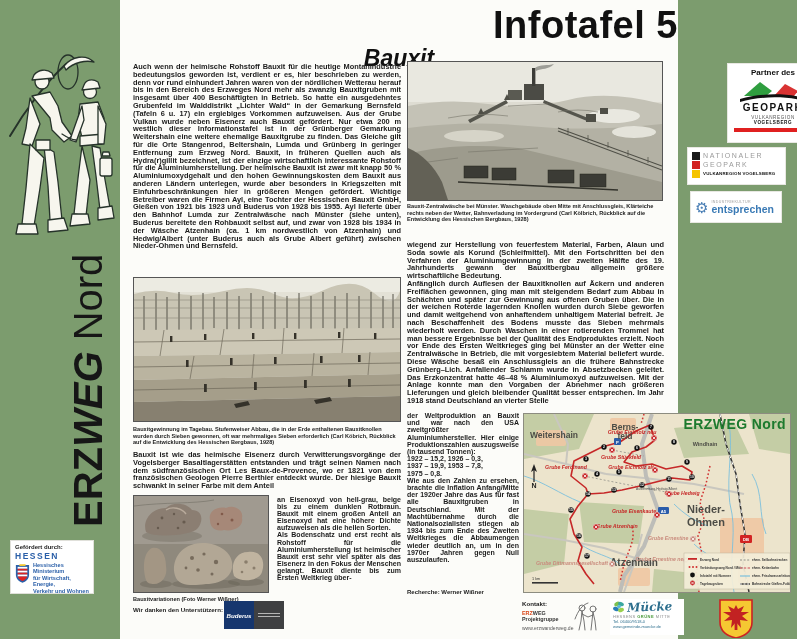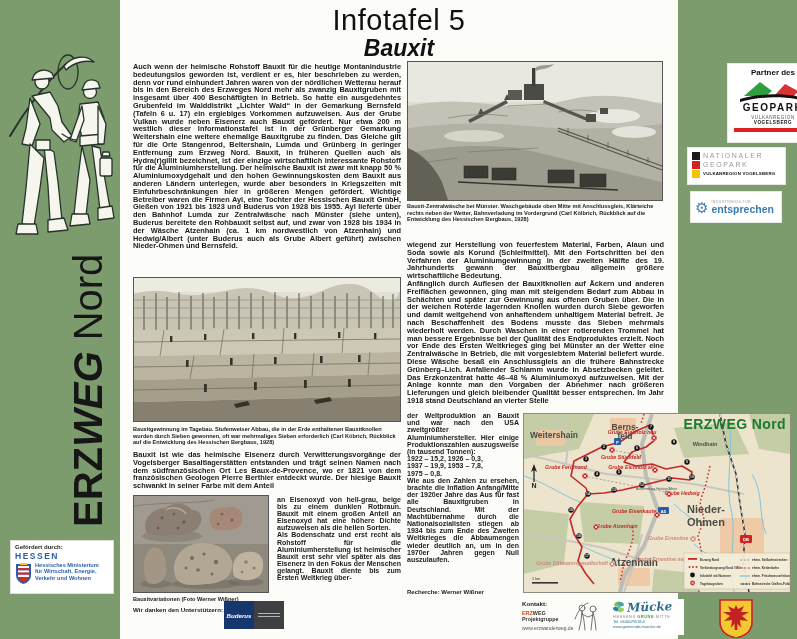--- a/index.html
+++ b/index.html
@@ -3,36 +3,36 @@
 <meta charset="utf-8">
 <style>
   *{margin:0;padding:0;box-sizing:border-box}
   html,body{width:797px;height:639px;overflow:hidden;background:#7c9c6e;
     font-family:"Liberation Sans",sans-serif;}
   .poster{position:relative;width:797px;height:639px;background:#7c9c6e;}
   .abs{position:absolute;}
   .panel{left:120px;top:0;width:558px;height:639px;background:#fcfcf9;}
   
   .title{left:120px;top:4px;width:558px;text-align:center;color:#111;}
-  .title .t1{font-size:29px;font-weight:normal;letter-spacing:.5px;}
+  .title .t1{font-size:38px;font-weight:bold;letter-spacing:.5px;text-align:right;}
   .title .t2{font-size:23px;font-weight:bold;margin-top:-2px;font-style:italic;}
   
   .para{font-size:7.4px;line-height:7.8px;font-weight:bold;color:#1c1c1c;
     text-align:justify;white-space:pre-line;}
   .cap{font-size:5.6px;line-height:6.6px;font-weight:bold;color:#222;text-align:left;}
   .credit{font-size:6px;font-weight:bold;color:#222;}
   .photo{border:1px solid #555;background:#ddd;}
   .photo svg{display:block;}
   
   .vertical-title{left:40px;top:242px;width:96px;height:296px;
     writing-mode:vertical-rl;transform:rotate(180deg);
     font-size:40px;color:#161616;text-align:center;line-height:96px;}
   .vertical-title .b{font-weight:bold;}
   .vertical-title .i{font-weight:bold;font-style:italic;}
-  .funding{left:10px;top:540px;width:104px;height:54px;background:#fff;
+  .funding{left:10px;top:540px;width:84px;height:54px;background:#fff;
     padding:3px 4px;border:1px solid #e0e0da;}
   .funding .flabel{font-size:6px;font-weight:bold;color:#222;}
   .funding .hessen{font-size:8.5px;font-weight:bold;color:#2a5fa8;letter-spacing:1.5px;margin-top:1px;}
   .funding .frow{display:flex;gap:3px;margin-top:1px;}
   .funding .ministry{font-size:5.6px;line-height:6.4px;color:#2a5fa8;font-weight:bold;white-space:pre-line;}
   
   .card{background:#fff;box-shadow:0 0 0 1px #e8e8e2;}
   .card1{left:728px;top:64px;width:90px;height:78px;text-align:center;padding-top:4px;}
   .card1 .plabel{font-size:8px;font-weight:bold;color:#111;}
   .card1 .geopark{font-size:10px;font-weight:bold;letter-spacing:1.5px;color:#111;}

